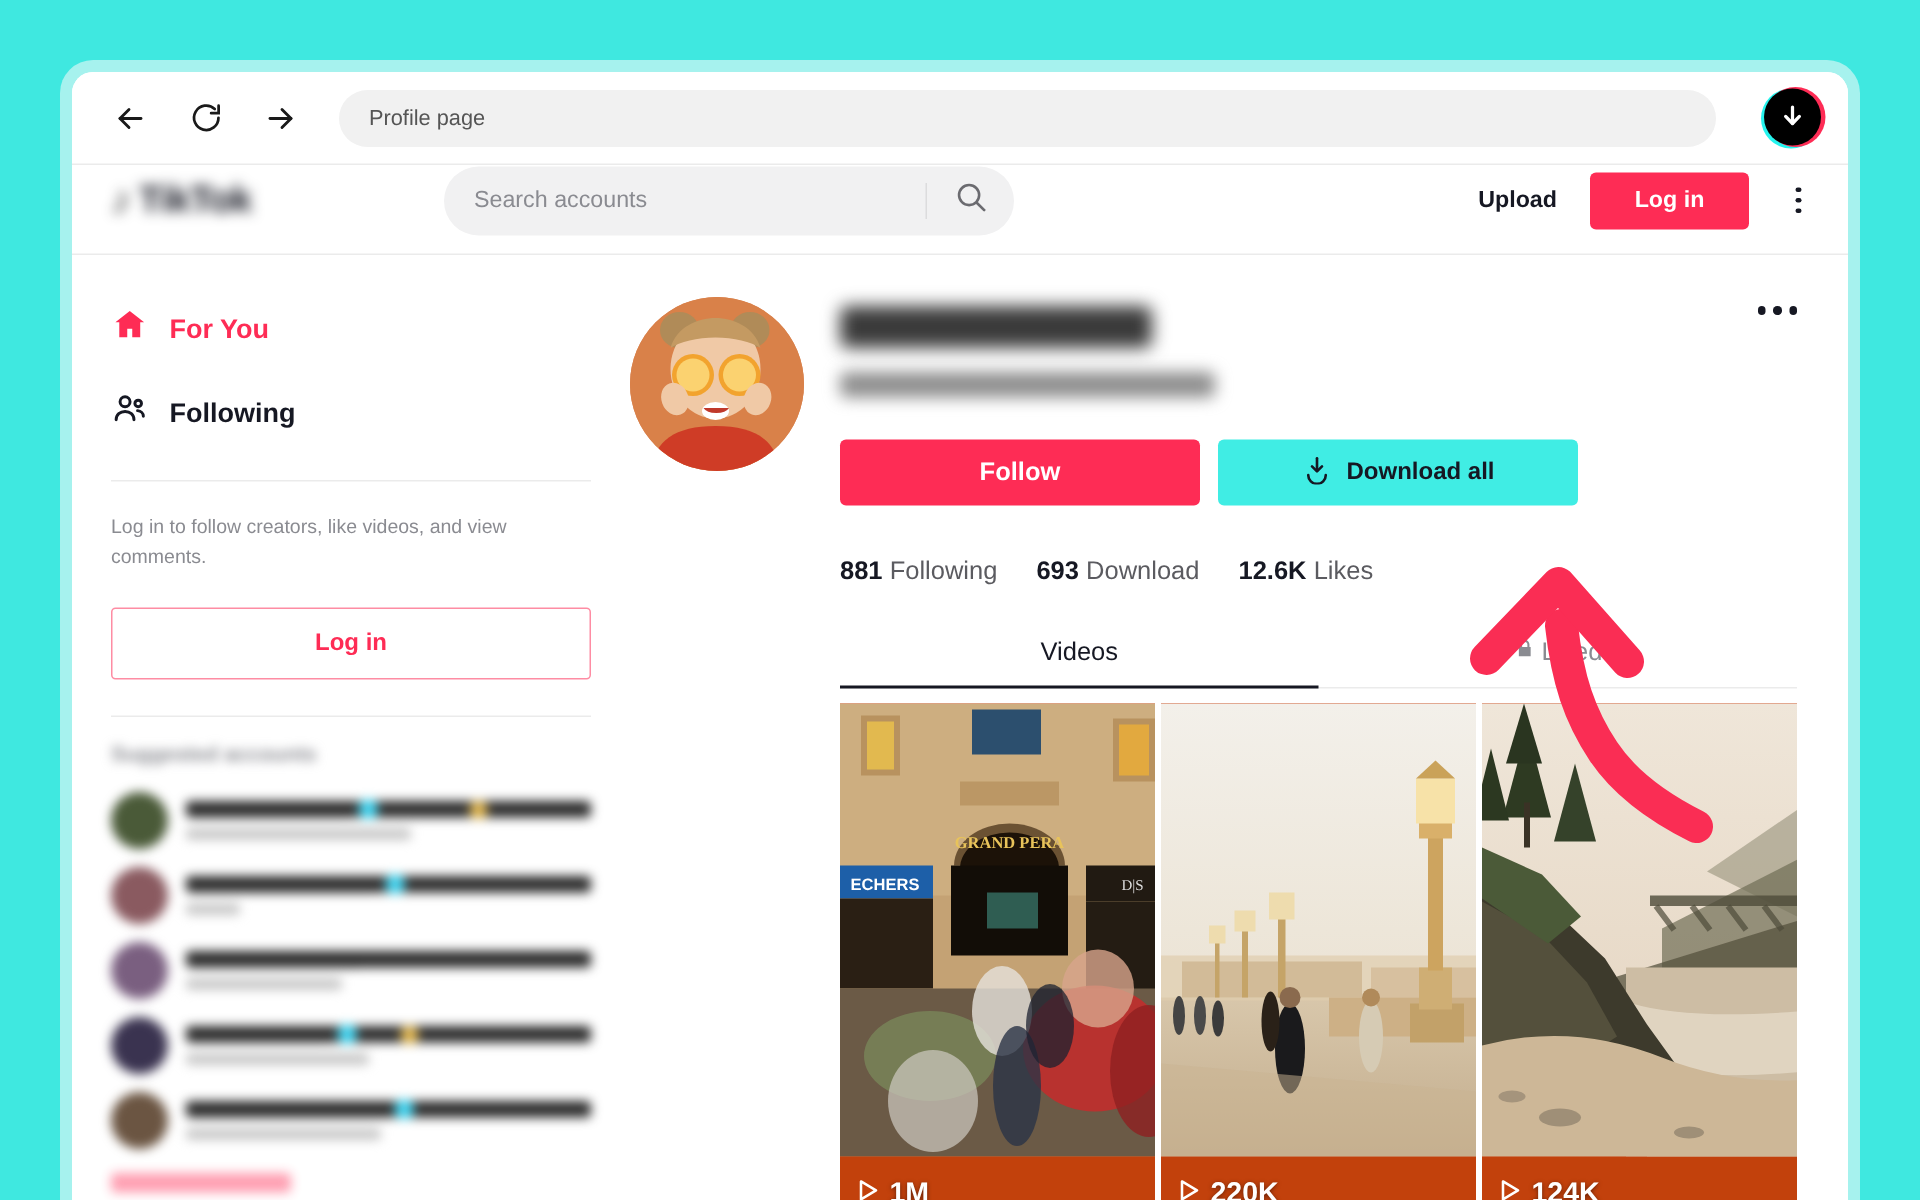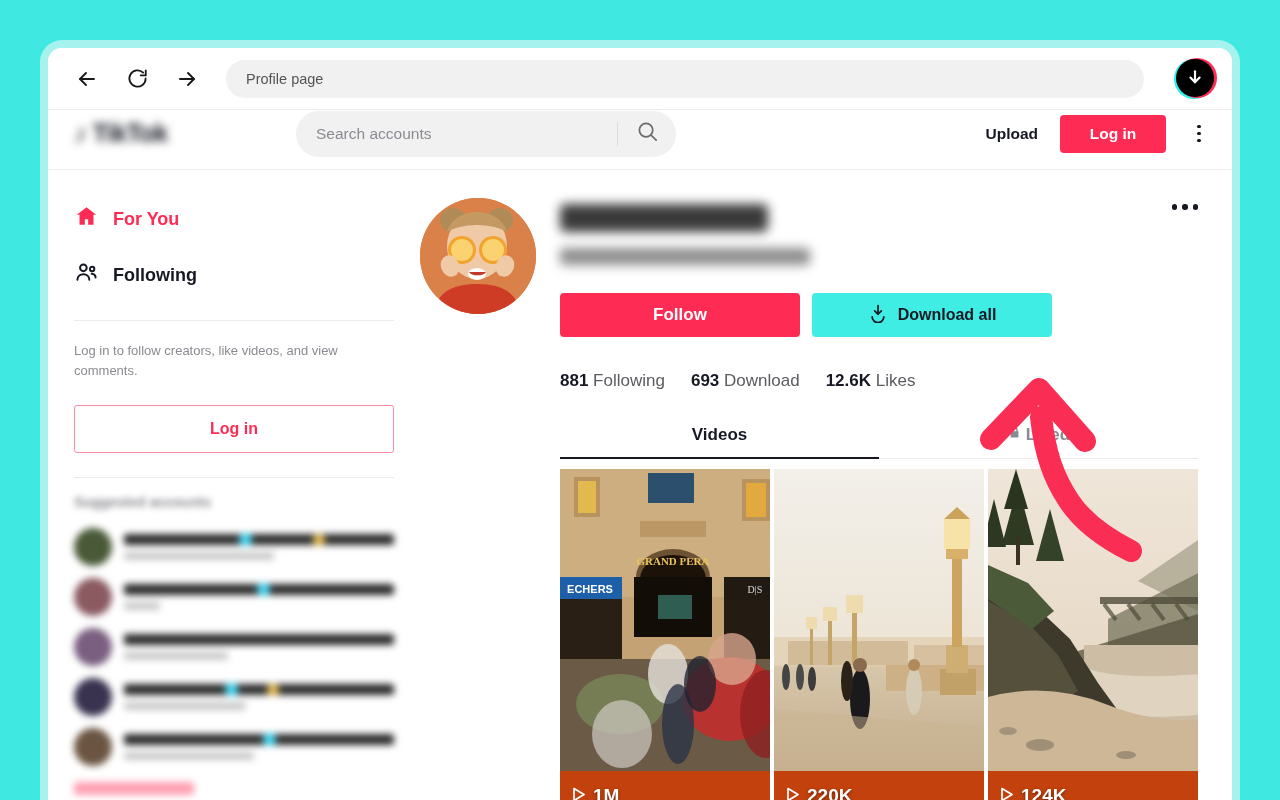--- a/index.html
+++ b/index.html
@@ -232,21 +232,21 @@
   .stats { display: flex; gap: 26px; margin-top: 34px; margin-left: 140px; font-size: 17px; }
   .stat .num { font-weight: 700; color: #161823; }
   .stat .lbl { color: #5b5b60; }
 
   .tabs {
     display: flex; margin-top: 34px; margin-left: 140px;
     border-bottom: 1px solid #ebebeb;
   }
   .tab {
     flex: 1; text-align: center; padding-bottom: 13px;
-    font-size: 17px; font-weight: 700; cursor: pointer;
+    font-size: 17px; font-weight: 400; cursor: pointer;
     position: relative;
   }
   .tab.active { color: #161823; }
   .tab.active::after {
     content: ""; position: absolute; left: 0; right: 0; bottom: -1px;
     height: 2.5px; background: #161823;
   }
   .tab.locked { color: #8a8b91; display:flex; align-items:center; justify-content:center; gap:4px; }
 
   .grid { display: flex; gap: 4px; margin-top: 10px; margin-left: 140px; }

